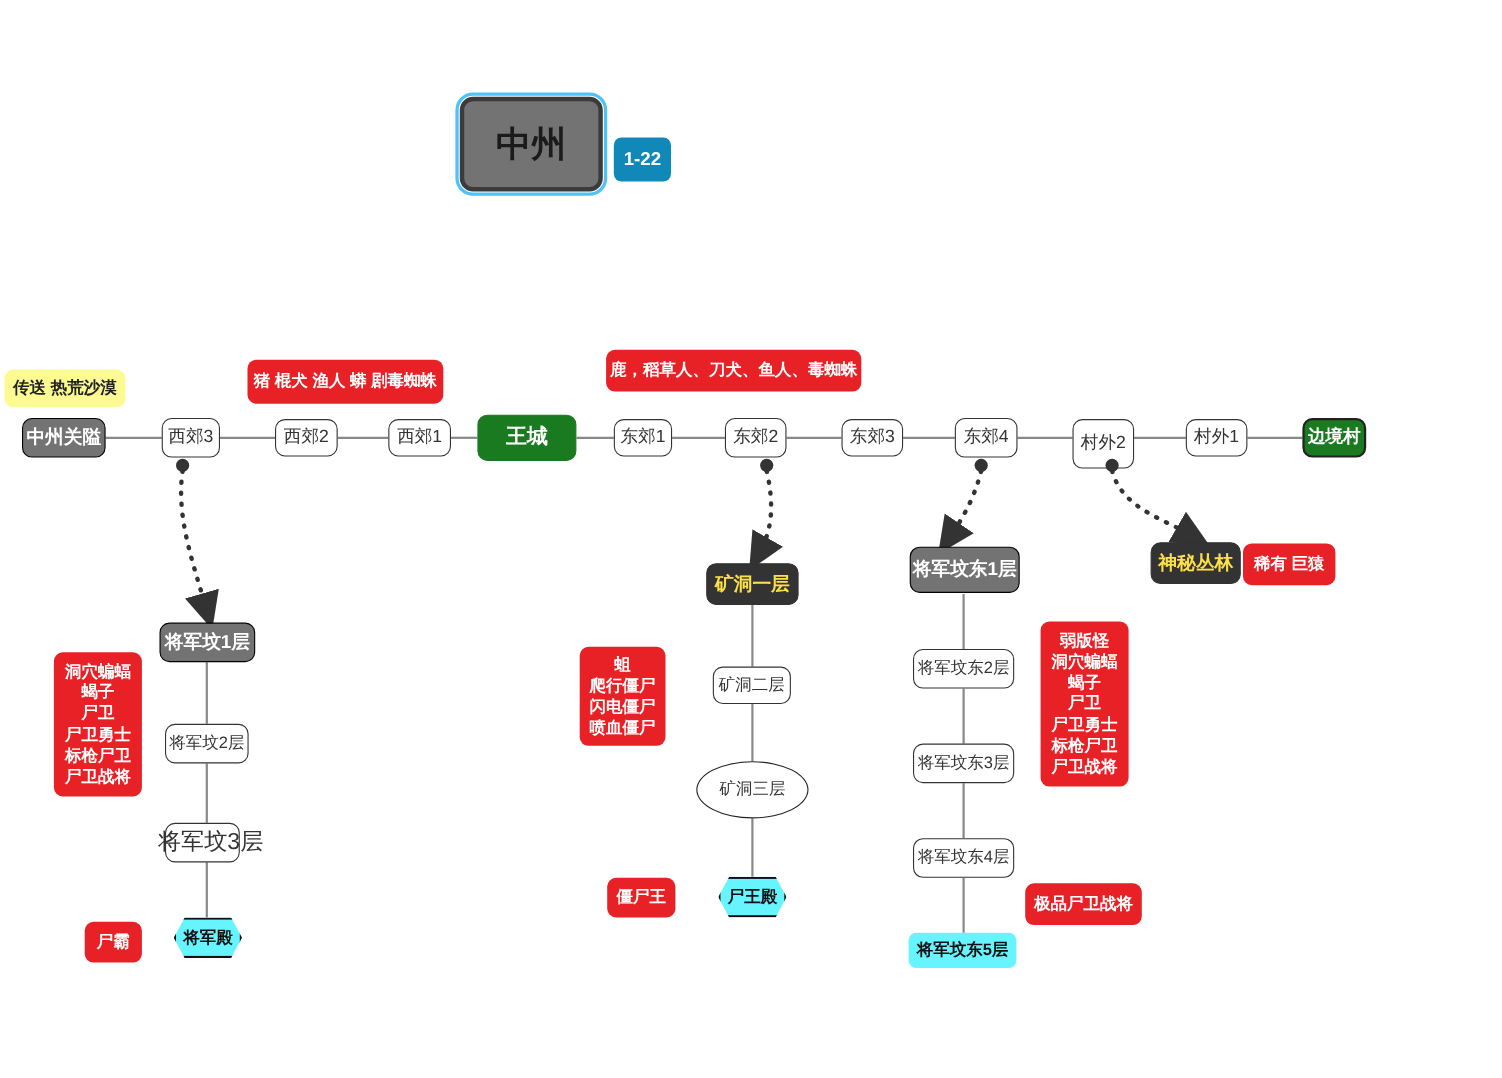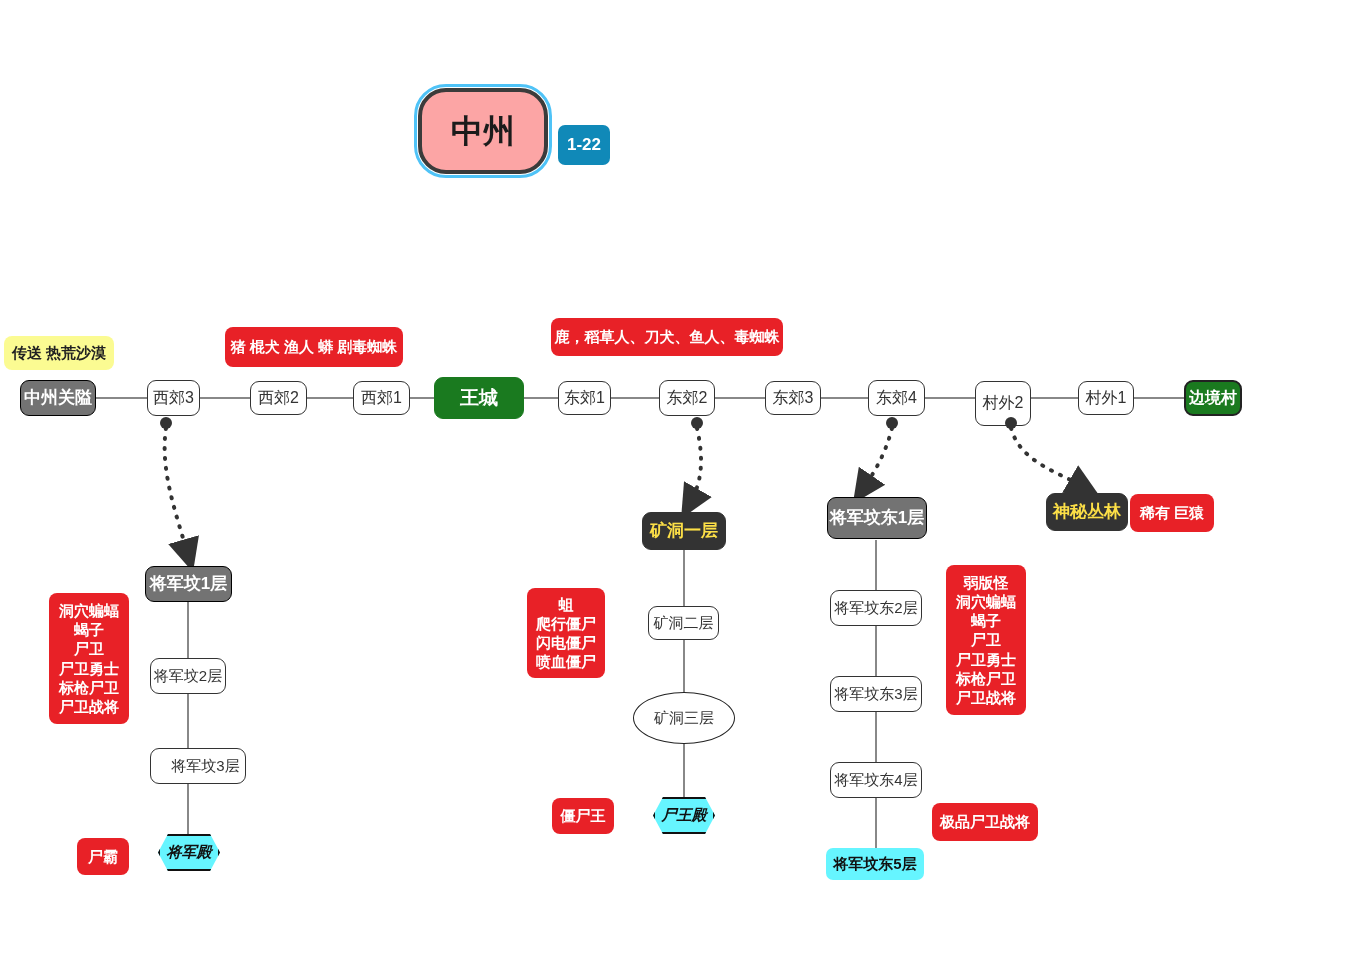--- a/index.html
+++ b/index.html
@@ -98,23 +98,23 @@
     border: none;
     border-radius: 8px;
     color: #222222;
     font-size: 15px;
     font-weight: 700;
     padding: 6px 10px;
   }
 
   
   .n-root {
-    background: #fca5a5;
+    background: #737373;
     border: 4px solid #3b3b3b;
-    border-radius: 28px;
+    border-radius: 12px;
     color: #1b1b1b;
     font-size: 32px;
     font-weight: 700;
     outline: 3px solid #4fc3f7;
     outline-offset: 1px;
   }
   .badge-level {
     position: absolute;
     background: #1089b8;
     border-radius: 7px;
@@ -153,21 +153,20 @@
   }
   .n-hex .hex-label {
     position: relative;
     z-index: 2;
     width: 100%;
     text-align: left;
     display: flex;
     align-items: center;
     justify-content: center;
     height: 100%;
-    font-style: italic;
   }
   .mono-line { display: block; }
 
   
   .junction-dot {
     position: absolute;
     width: 12px; height: 12px;
     background: #333333;
     border-radius: 50%;
     z-index: 6;
@@ -294,21 +293,21 @@
   <div class="node n-red" style="left:551px; top:318px; width:232px; height:38px;">
     <span>鹿，稻草人、刀犬、鱼人、毒蜘蛛</span>
   </div>
 
   <div class="node n-black" style="left:145px; top:566px; width:87px; height:36px;">
     <span>将军坟1层</span>
   </div>
   <div class="node n-white" style="left:150px; top:658px; width:76px; height:36px; font-size:15px;">
     <span>将军坟2层</span>
   </div>
-  <div class="node n-white" style="left:150px; top:748px; width:96px; height:36px; font-size:15px;padding-left:15px;">
+  <div class="node n-white" style="left:150px; top:748px; width:68px; height:36px; font-size:21px;padding-left:15px;">
     <span>将军坟3层</span>
   </div>
   <div class="n-hex" style="left:158px; top:834px; width:62px; height:37px;">
     <div class="hex-bg"></div>
     <div class="hex-label">
         <span>将军殿</span>
       </div>
   </div>
 
   <div class="node n-red" style="left:49px; top:593px; width:80px; height:131px;">

